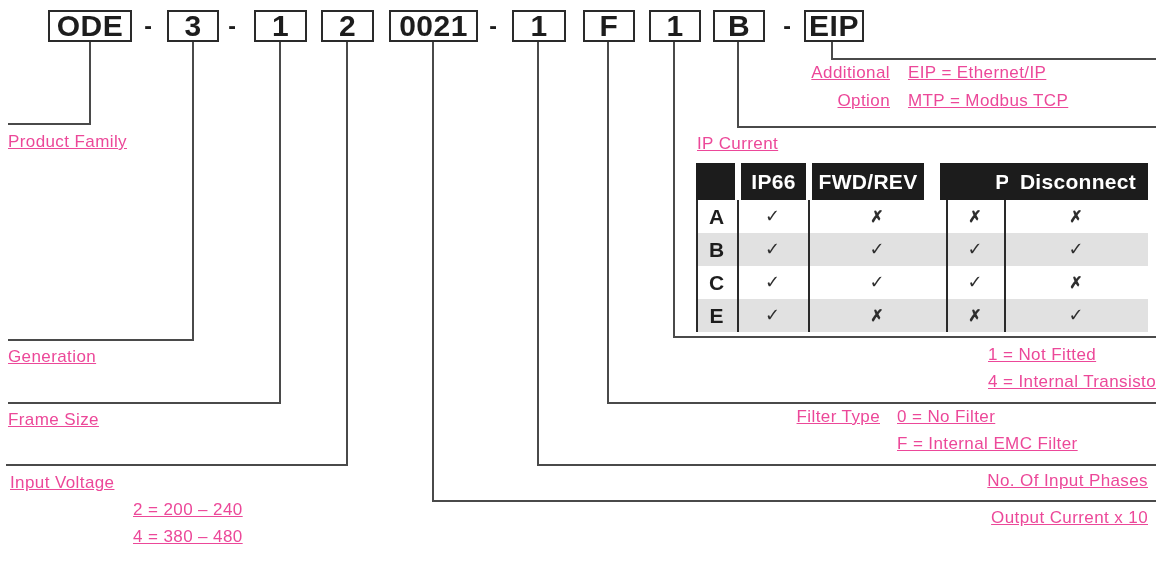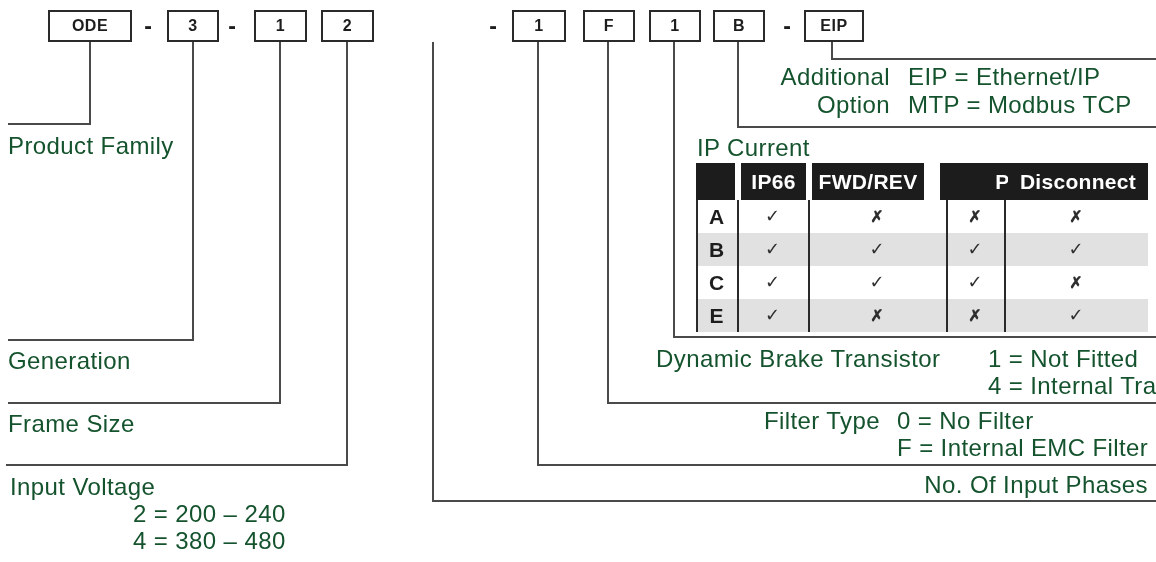--- a/index.html
+++ b/index.html
@@ -4,31 +4,31 @@
 <style>
   html,body{margin:0;padding:0;background:#ffffff;}
   .stage{
     position:relative;width:1156px;height:562px;background:#ffffff;
     font-family:"Liberation Sans", sans-serif;color:#3a3a3a;overflow:hidden;
   }
   
   .box{
     position:absolute;top:10px;height:28px;border:2px solid #2a2a2a;
     display:flex;align-items:center;justify-content:center;
-    font-weight:bold;font-size:16px;color:#1d1d1d;letter-spacing:0.5px;background:#fff;
+    font-weight:bold;font-size:30px;color:#1d1d1d;letter-spacing:0.5px;background:#fff;
   }
   .dash{
     position:absolute;top:10px;height:32px;line-height:32px;text-align:center;
     font-weight:bold;font-size:23px;color:#1d1d1d;
   }
   
   .vl{position:absolute;width:2px;background:#4a4a4a;}
   .hl{position:absolute;height:2px;background:#4a4a4a;}
   
-  .lbl{position:absolute;font-size:24px;letter-spacing:0.4px;white-space:nowrap;color:#14532d;}
+  .lbl{position:absolute;font-size:17px;letter-spacing:0.4px;white-space:nowrap;color:#ec4899;text-decoration:underline;}
   .r{text-align:right;}
   
   .tbl{position:absolute;left:696px;top:163px;width:452px;height:169px;}
   .th{
     position:absolute;top:0;height:37px;background:#1c1c1c;color:#ffffff;
     display:flex;align-items:center;justify-content:center;
     font-weight:bold;font-size:21px;letter-spacing:0.3px;
   }
   .trow{position:absolute;left:0;width:452px;height:33px;display:flex;}
   .trow.alt{background:#e1e1e1;}
@@ -45,20 +45,21 @@
 <body>
 
 <div class="stage">
 
   <div class="box" style="left:48px;width:80px;">ODE</div>
   <div class="dash" style="left:138px;width:20px;">-</div>
   <div class="box" style="left:167px;width:48px;">3</div>
   <div class="dash" style="left:222px;width:20px;">-</div>
   <div class="box" style="left:254px;width:49px;">1</div>
   <div class="box" style="left:321px;width:49px;">2</div>
+  <div class="box" style="left:389px;width:85px;">0021</div>
   <div class="dash" style="left:483px;width:20px;">-</div>
   <div class="box" style="left:512px;width:50px;">1</div>
   <div class="box" style="left:583px;width:48px;">F</div>
   <div class="box" style="left:649px;width:48px;">1</div>
   <div class="box" style="left:713px;width:48px;">B</div>
   <div class="dash" style="left:777px;width:20px;">-</div>
   <div class="box" style="left:804px;width:56px;">EIP</div>
 
   <div class="vl" style="left:89px;top:42px;height:83px;"></div>
   <div class="vl" style="left:192px;top:42px;height:299px;"></div>
@@ -83,22 +84,22 @@
   <div class="hl" style="left:831px;top:58px;width:325px;"></div>
 
   <div class="lbl" style="left:8px;top:132px;">Product Family</div>
   <div class="lbl" style="left:8px;top:347px;">Generation</div>
   <div class="lbl" style="left:8px;top:410px;">Frame Size</div>
   <div class="lbl" style="left:10px;top:473px;">Input Voltage</div>
   <div class="lbl" style="left:133px;top:500px;">2 = 200 – 240</div>
   <div class="lbl" style="left:133px;top:527px;">4 = 380 – 480</div>
 
   <div class="lbl r" style="right:8px;top:471px;">No. Of Input Phases</div>
+  <div class="lbl r" style="right:8px;top:508px;">Output Current x 10</div>
 
-  <div class="lbl" style="left:656px;top:345px;">Dynamic Brake Transistor</div>
   <div class="lbl" style="left:988px;top:345px;">1 = Not Fitted</div>
   <div class="lbl" style="left:988px;top:372px;">4 = Internal Transistor</div>
 
   <div class="lbl r" style="left:656px;top:407px;width:224px;">Filter Type</div>
   <div class="lbl" style="left:897px;top:407px;">0 = No Filter</div>
   <div class="lbl" style="left:897px;top:434px;">F = Internal EMC Filter</div>
 
   <div class="lbl r" style="left:700px;top:63px;width:190px;">Additional</div>
   <div class="lbl r" style="left:700px;top:91px;width:190px;">Option</div>
   <div class="lbl" style="left:908px;top:63px;">EIP = Ethernet/IP</div>

